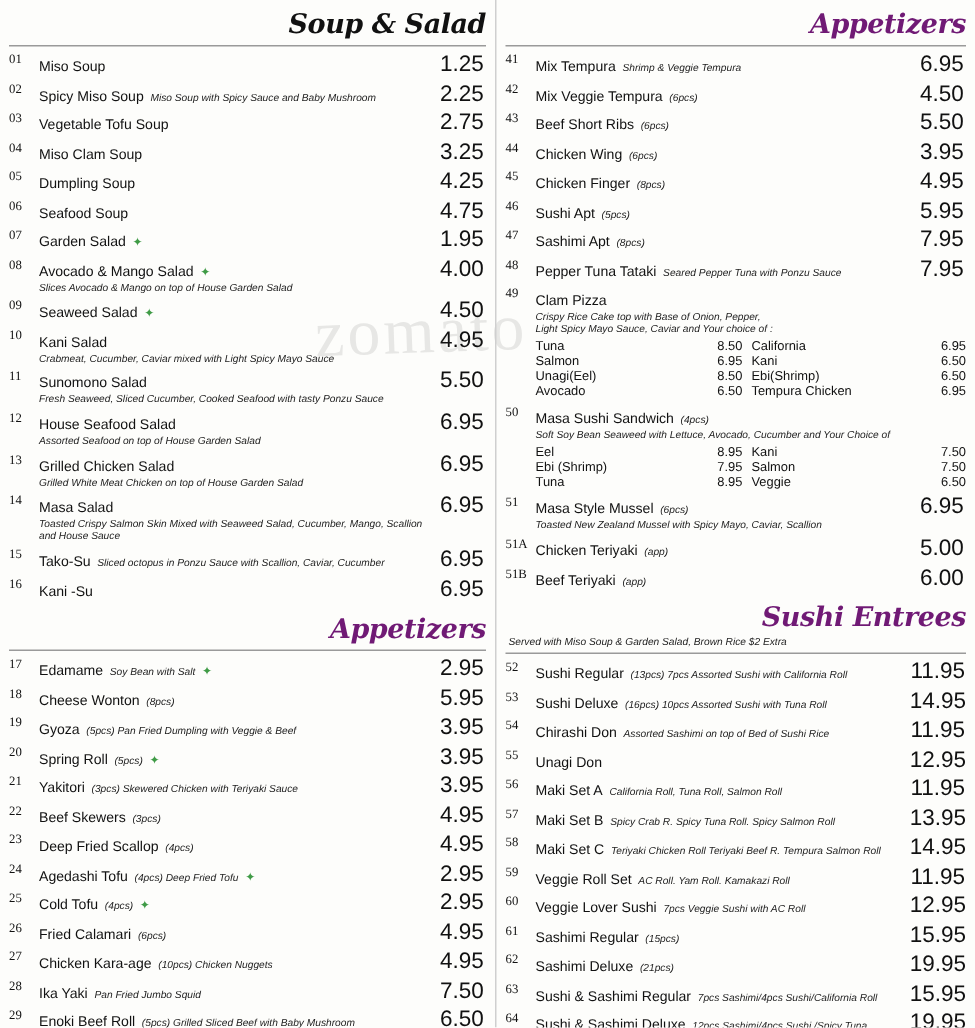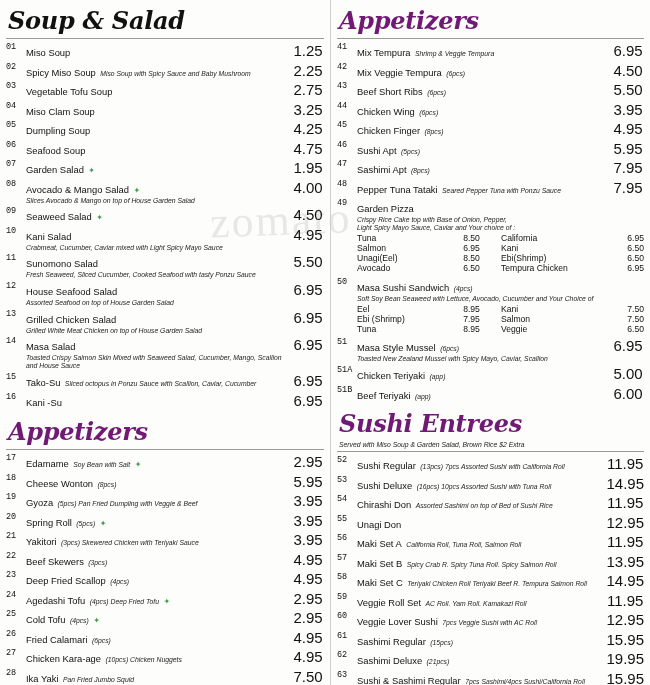--- a/index.html
+++ b/index.html
@@ -13,35 +13,36 @@
   }
   .page { display: flex; width: 650px; height: 685px; position: relative; }
   .col { padding: 4px 6px 0 6px; position: relative; }
   .col-left { width: 330px; }
   .col-right { width: 320px; border-left: 1px solid #cfcfcf; }
 
   .section-title {
     font-family: "DejaVu Serif", serif;
     font-weight: bold;
     font-style: italic;
-    font-size: 24px;
+    font-size: 18px;
     letter-spacing: -0.3px;
     margin: 2px 0 3px 2px;
     color: #111;
+    text-align: right;
   }
   .section-title.teal { color: #701a75; }
 
   .rule { height: 1px; background: #9a9a9a; margin: 0 0 3px 0; }
 
   table.menu { width: 100%; border-collapse: collapse; }
   table.menu td { vertical-align: top; padding: 0; }
   td.num {
     width: 20px;
     font-size: 8.5px;
-    font-family: Liberation Mono, monospace;
+    font-family: Liberation Serif, serif;
     padding-top: 1.5px;
     color: #111;
     white-space: nowrap;
   }
   td.body { padding-right: 4px; }
   td.price {
     width: 32px;
     text-align: center;
     font-size: 15px;
     padding-top: 1px;
@@ -67,21 +68,21 @@
     color: #222;
     line-height: 1.2;
   }
   tr.row > td { padding-bottom: 1.5px; }
   .leaf { color: #3f9b46; font-size: 8px; }
 
   
   .subgrid { width: 100%; border-collapse: collapse; margin: 1px 0 2px 0; }
   .subgrid td { font-size: 8.6px; padding: 0 0 1px 0; vertical-align: top; }
   .subgrid td.sname { width: 66px; }
-  .subgrid td.sprice { width: 34px; text-align: center; }
+  .subgrid td.sprice { width: 34px; text-align: right; }
   .subgrid td.sname2 { width: 74px; padding-left: 6px; margin-left: 12px; }
   .subgrid td.sprice2 { width: 34px; text-align: right; }
 
   .watermark {
     position: absolute;
     left: 210px; top: 195px;
     font-family: "Liberation Serif", serif;
     font-size: 44px;
     color: rgba(120,120,120,0.16);
     letter-spacing: 2px;
@@ -309,21 +310,21 @@
           </tr>
         <tr class="row">
             <td class="num">48</td>
             <td class="body"><span class="iname">Pepper Tuna Tataki</span> <span class="idesc">Seared Pepper Tuna with Ponzu Sauce</span></td>
             <td class="price">7.95</td>
           </tr>
 
         <tr class="row">
           <td class="num">49</td>
           <td class="body" colspan="2">
-            <span class="iname">Garden Pizza</span>
+            <span class="iname">Clam Pizza</span>
             <span class="idesc-block" style="white-space:pre-line">Crispy Rice Cake top with Base of Onion, Pepper,
 Light Spicy Mayo Sauce, Caviar and Your choice of :</span>
             <table class="subgrid">
               <tbody>
                 <tr>
                     <td class="sname">Tuna</td>
                     <td class="sprice">8.50</td>
                     <td class="sname2">California</td>
                     <td class="sprice2">6.95</td>
                   </tr>

